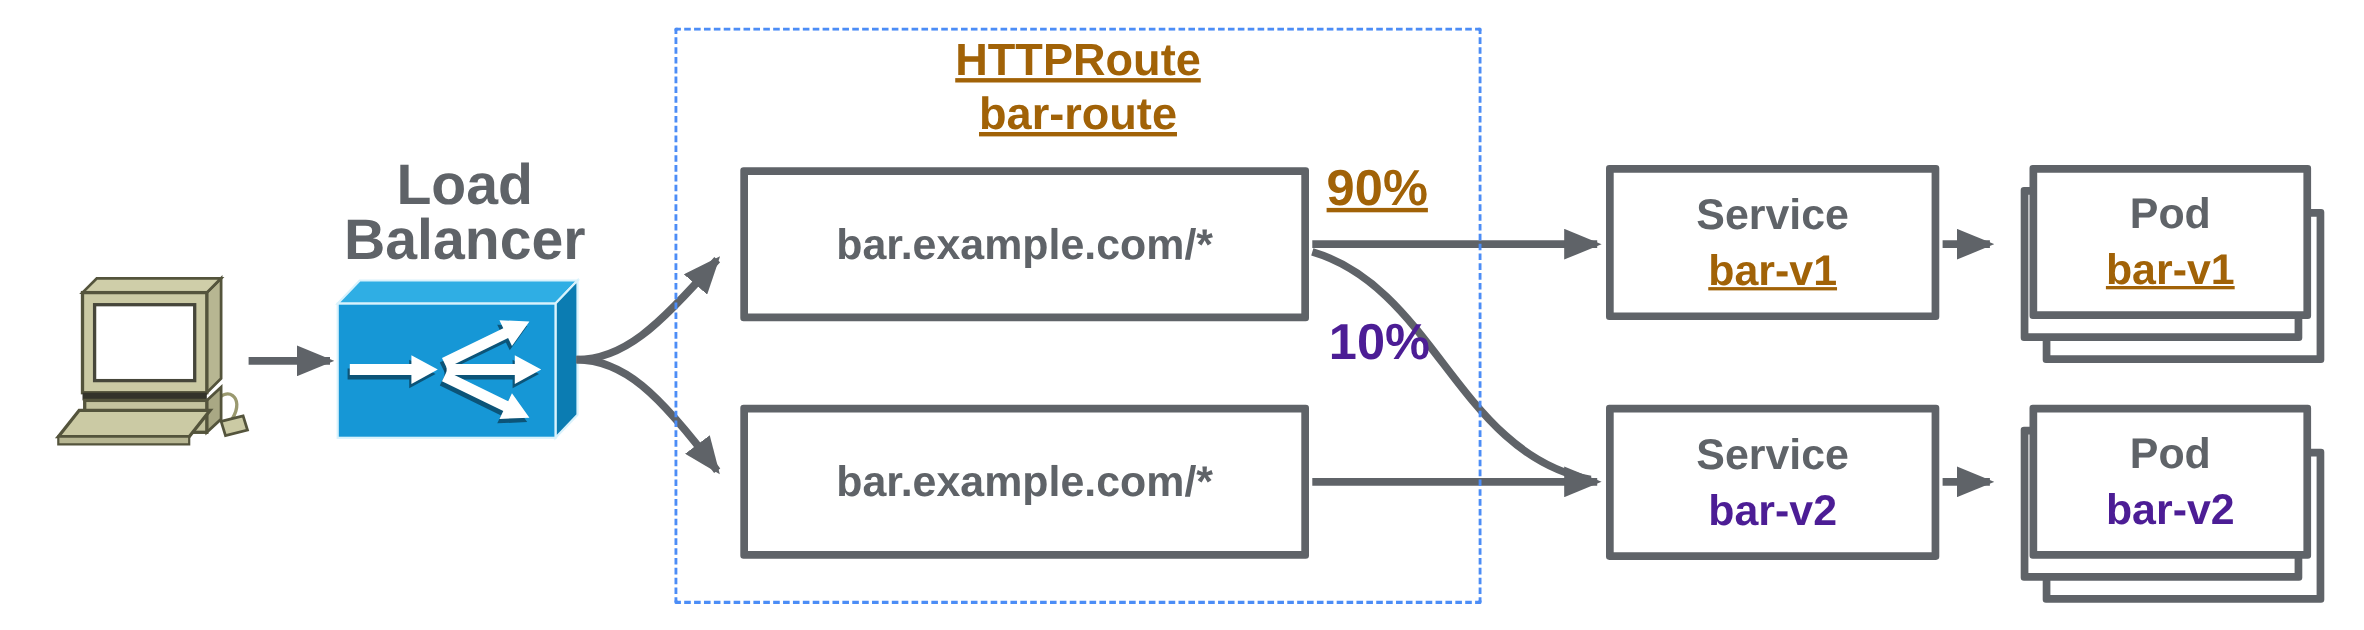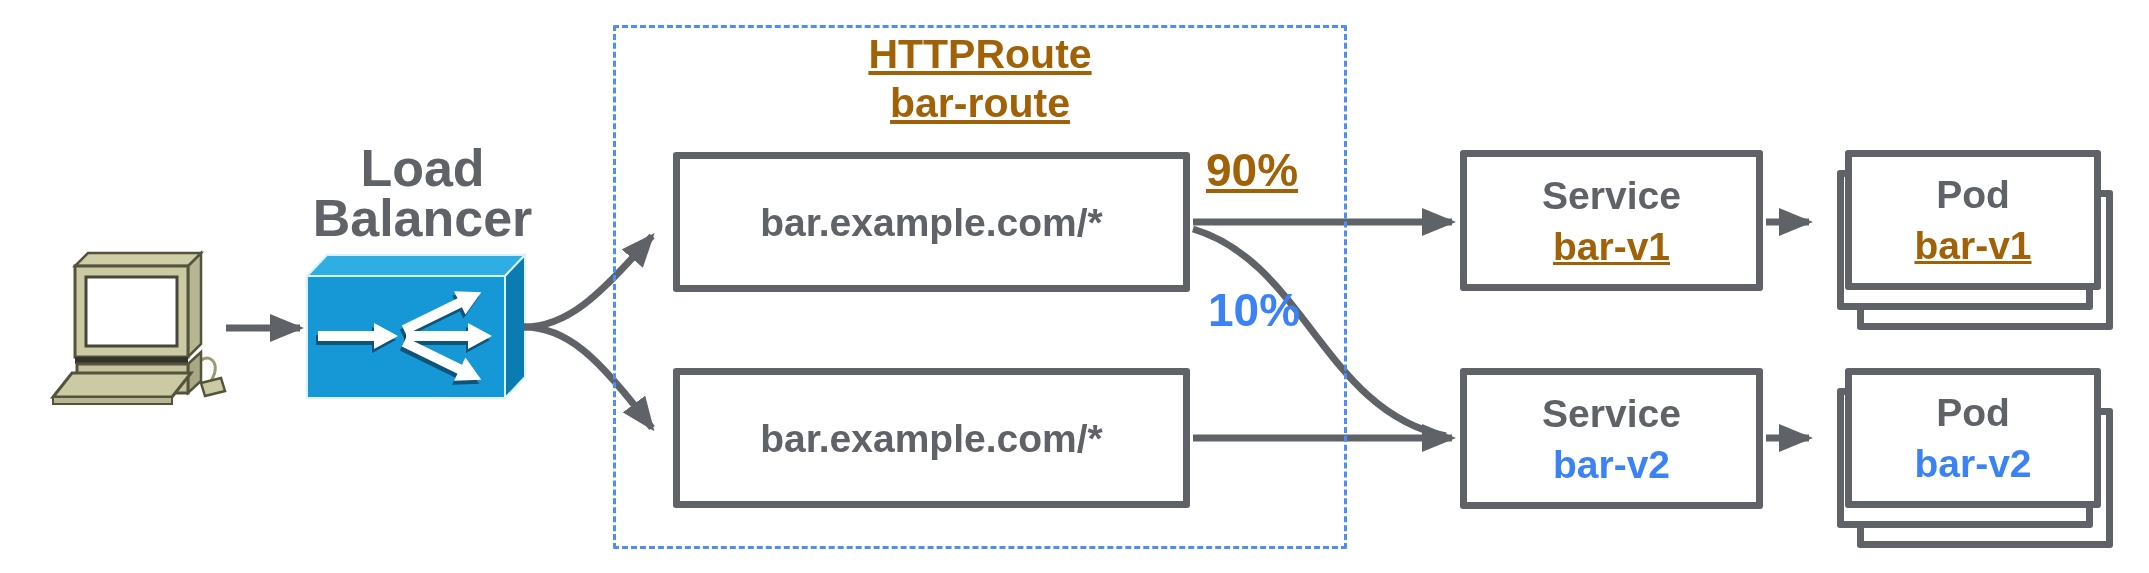--- a/index.html
+++ b/index.html
@@ -4,21 +4,21 @@
 <style>
   html,body{margin:0;padding:0;background:#fff;}
   .canvas{
     position:relative;width:2149px;height:573px;background:#ffffff;
     font-family:"Liberation Sans", sans-serif;font-weight:bold;overflow:hidden;
   }
   .abs{position:absolute;box-sizing:border-box;}
   svg.layer{position:absolute;left:0;top:0;width:2149px;height:573px;}
   .gray-text{color:#5f6368;}
   .blue-text{color:#a16207;text-decoration:underline;}
-  .green-text{color:#3b82f6;}
+  .green-text{color:#4c1d95;}
   .lb-label{
     left:250px;top:143px;width:345px;height:50px;
     font-size:52px;text-align:center;line-height:50px;
   }
   .route-group{
     left:613px;top:25px;width:734px;height:524px;
     border:3px dashed #4c8df6;border-radius:2px;
   }
   .route-title{
     left:613px;top:30px;width:734px;text-align:center;

